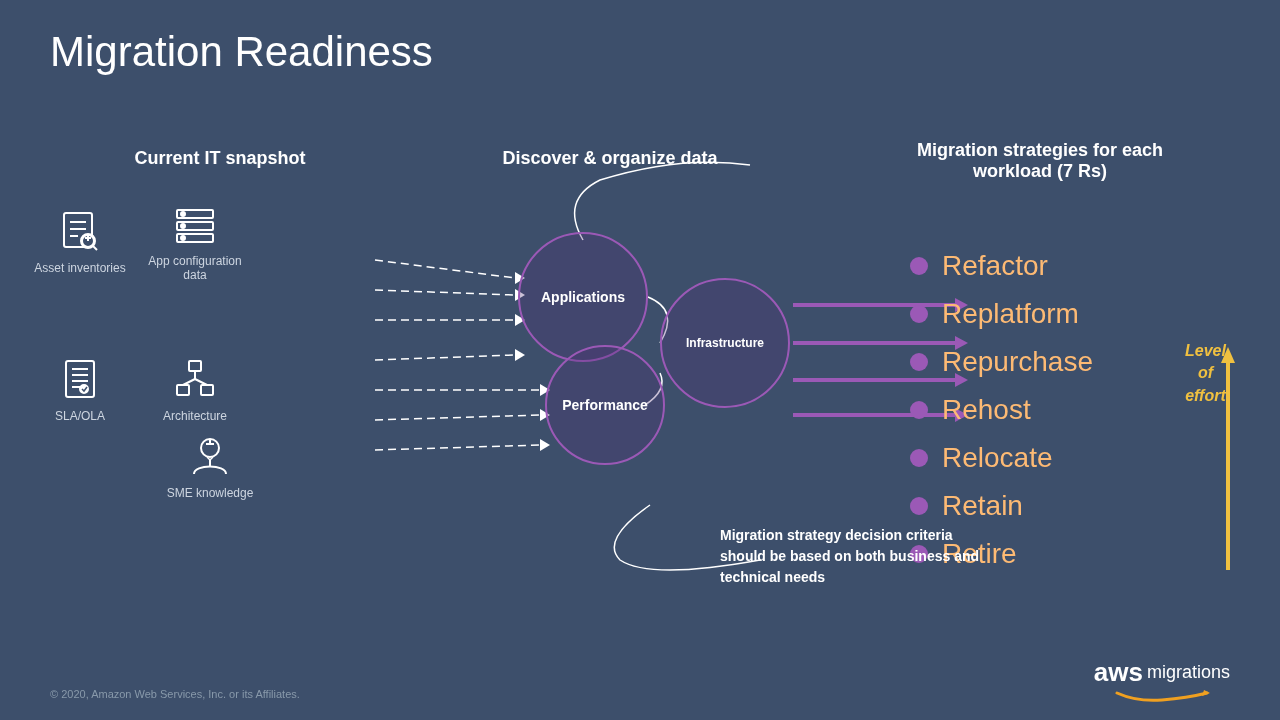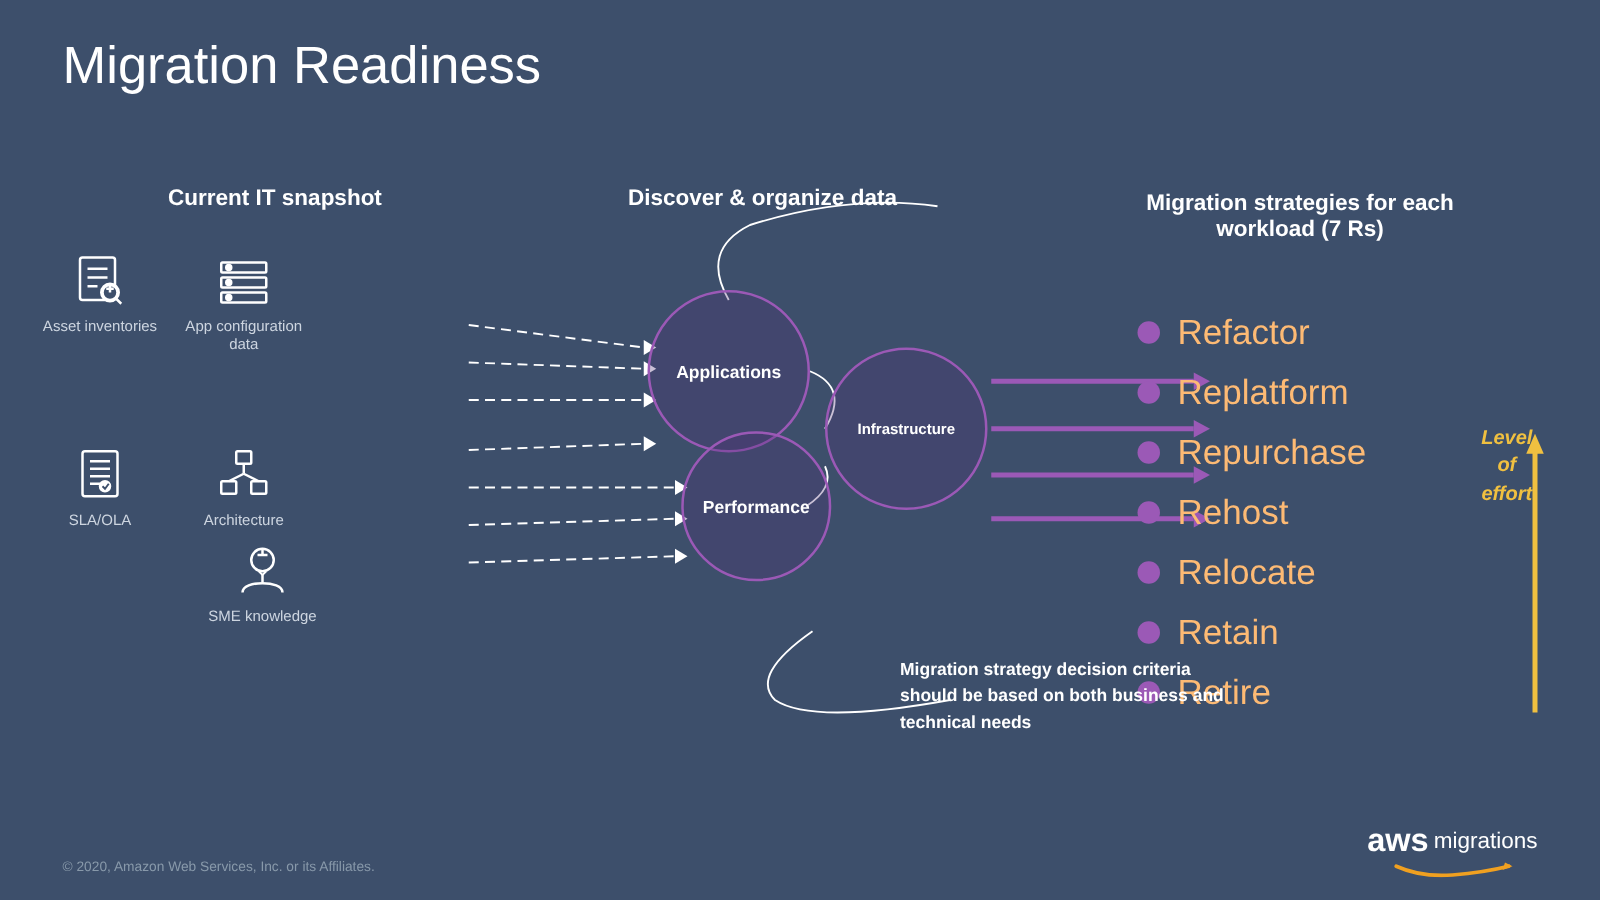--- a/index.html
+++ b/index.html
@@ -40,21 +40,20 @@
     .section-discover {
       top: 148px;
       left: 450px;
       width: 320px;
     }
 
     .section-strategies {
       top: 140px;
       left: 900px;
       width: 280px;
-      margin-top: 12px;
     }
 
     .icon-item {
       display: flex;
       flex-direction: column;
       align-items: center;
       text-align: center;
       font-size: 12px;
       color: #cdd5e0;
       width: 100px;
@@ -258,21 +257,21 @@
 </div>
 
 <div class="circle-performance">
   <span>Performance</span>
 </div>
 
 <div class="circle-infrastructure">
   <span>Infrastructure</span>
 </div>
 
-<div style="position:absolute; top:200px; left:30px; display:flex; gap:15px; align-items:flex-start;">
+<div style="position:absolute; top:200px; left:30px; display:flex; gap:15px; align-items:center;">
 
   <div class="icon-item">
     <svg viewBox="0 0 48 48" fill="none" stroke="white" stroke-width="2">
       <rect x="8" y="6" width="28" height="34" rx="2"></rect>
       <line x1="14" y1="15" x2="30" y2="15"></line>
       <line x1="14" y1="22" x2="30" y2="22"></line>
       <line x1="14" y1="29" x2="22" y2="29"></line>
       <circle cx="32" cy="34" r="7" fill="#3d4f6b"></circle>
       <circle cx="32" cy="34" r="6"></circle>
       <line x1="37" y1="39" x2="41" y2="43"></line>

